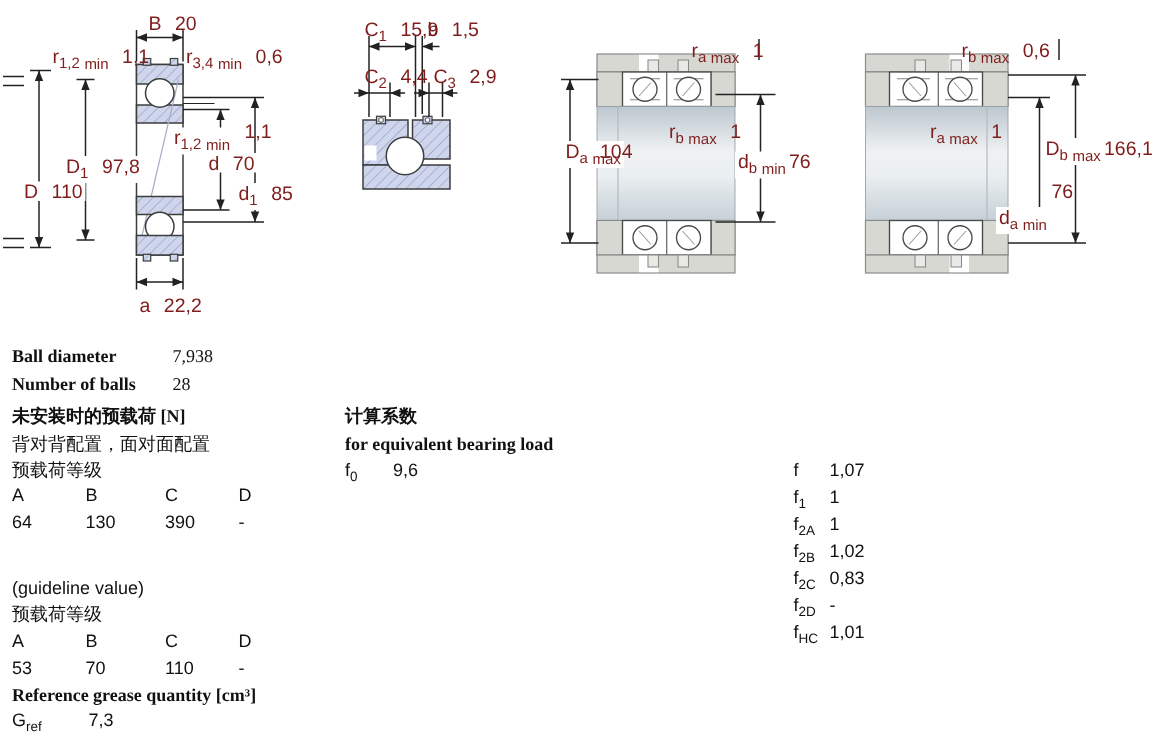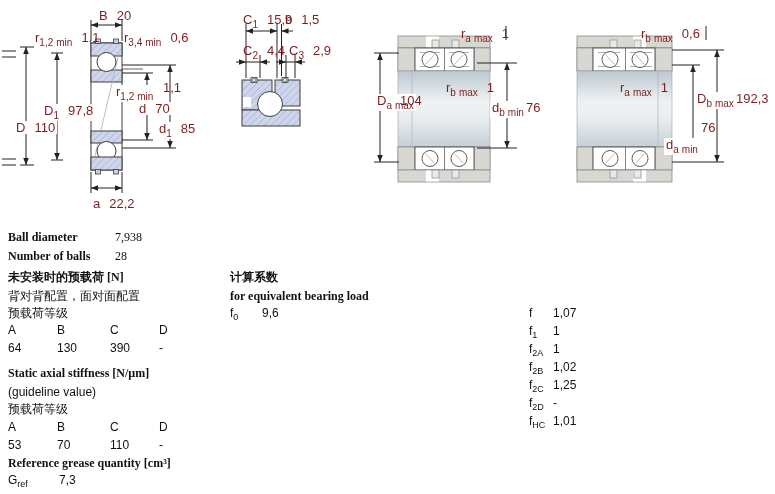--- a/index.html
+++ b/index.html
@@ -253,21 +253,21 @@
 <div class="dim" style="left:461px;top:27px"><span>r</span><sub>a</sub><sub class="sfx">max</sub><span class="val">1</span></div>
 <div class="dim wbg" style="left:375px;top:94px"><span>D</span><sub>a</sub><sub class="sfx">max</sub></div>
 <div class="dim" style="left:400px;top:94px"><span>104</span></div>
 <div class="dim" style="left:446px;top:81px"><span>r</span><sub>b</sub><sub class="sfx">max</sub><span class="val">1</span></div>
 <div class="dim wbg" style="left:490px;top:101px"><span>d</span><sub>b</sub><sub class="sfx">min</sub></div>
 <div class="dim" style="left:526px;top:101px"><span>76</span></div>
 
 <div class="dim" style="left:641px;top:27px"><span>r</span><sub>b</sub><sub class="sfx">max</sub><span class="val">0,6</span></div>
 <div class="dim" style="left:620px;top:81px"><span>r</span><sub>a</sub><sub class="sfx">max</sub><span class="val">1</span></div>
 <div class="dim wbg" style="left:695px;top:92px"><span>D</span><sub>b</sub><sub class="sfx">max</sub></div>
-<div class="dim" style="left:736px;top:92px"><span>192,3</span></div>
+<div class="dim" style="left:736px;top:92px"><span>166,1</span></div>
 <div class="dim wbg" style="left:664px;top:138px"><span>d</span><sub>a</sub><sub class="sfx">min</sub></div>
 <div class="dim" style="left:701px;top:121px"><span>76</span></div>
 
 <div class="txt b kv" style="left:8px;top:231px"><span>Ball diameter</span><span class="v nb">7,938</span></div>
 <div class="txt b kv" style="left:8px;top:250px"><span>Number of balls</span><span class="v nb">28</span></div>
 
 <div class="txt b" style="left:8px;top:271px">未安装时的预载荷 [N]</div>
 <div class="txt" style="left:8px;top:290px">背对背配置，面对面配置</div>
 <div class="txt" style="left:8px;top:307px">预载荷等级</div>
 <div class="txt trow" style="left:8px;top:324px">
@@ -276,21 +276,20 @@
   <span class="c2">C</span>
   <span class="c3">D</span>
 </div>
 <div class="txt trow" style="left:8px;top:342px">
   <span class="c0">64</span>
   <span class="c1">130</span>
   <span class="c2">390</span>
   <span class="c3">-</span>
 </div>
 
-<div class="txt b" style="left:8px;top:367px">Static axial stiffness [N/µm]</div>
 <div class="txt" style="left:8px;top:386px">(guideline value)</div>
 <div class="txt" style="left:8px;top:403px">预载荷等级</div>
 <div class="txt trow" style="left:8px;top:421px">
   <span class="c0">A</span>
   <span class="c1">B</span>
   <span class="c2">C</span>
   <span class="c3">D</span>
 </div>
 <div class="txt trow" style="left:8px;top:439px">
   <span class="c0">53</span>
@@ -323,21 +322,21 @@
 <div class="txt frow" style="left:529px;top:343px">
   <span><span>f</span><sub>2A</sub></span>
   <span class="fv">1</span>
 </div>
 <div class="txt frow" style="left:529px;top:361px">
   <span><span>f</span><sub>2B</sub></span>
   <span class="fv">1,02</span>
 </div>
 <div class="txt frow" style="left:529px;top:379px">
   <span><span>f</span><sub>2C</sub></span>
-  <span class="fv">1,25</span>
+  <span class="fv">0,83</span>
 </div>
 <div class="txt frow" style="left:529px;top:397px">
   <span><span>f</span><sub>2D</sub></span>
   <span class="fv">-</span>
 </div>
 <div class="txt frow" style="left:529px;top:415px">
   <span><span>f</span><sub>HC</sub></span>
   <span class="fv">1,01</span>
 </div>
 

